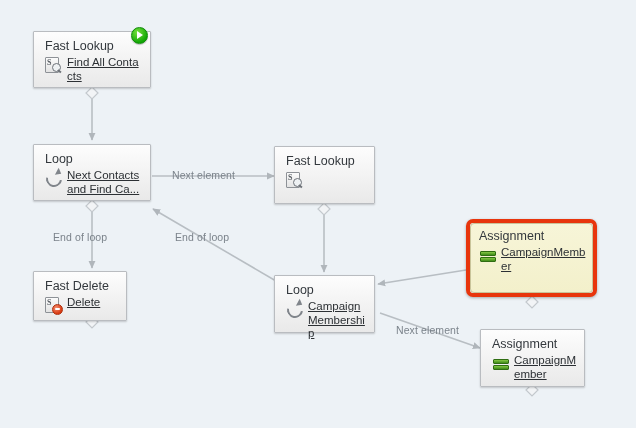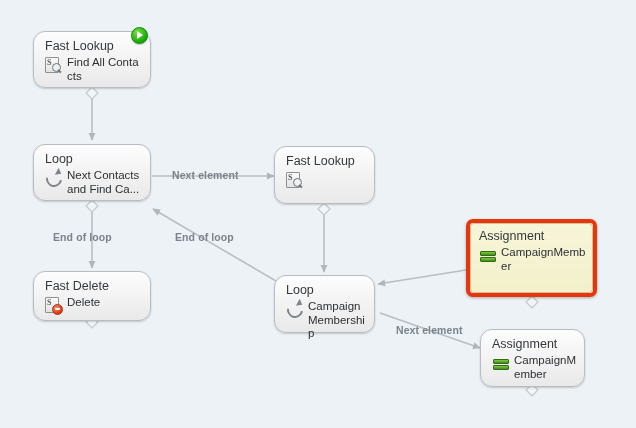--- a/index.html
+++ b/index.html
@@ -11,32 +11,33 @@
   }
   #canvas{position:relative;width:636px;height:428px;background:#edf2f6;}
 
   svg.wires{position:absolute;left:0;top:0;width:636px;height:428px;}
 
   
   .node{
     position:absolute;
     box-sizing:border-box;
     border:1px solid #b9bcc0;
-    border-radius:12px;
+    border-radius:1px;
     background:linear-gradient(to bottom,#fdfdfd 0%,#f4f4f4 45%,#e9e9e9 100%);
     box-shadow:0 1px 2px rgba(0,0,0,.18);
   }
   .node .title{
     position:absolute;left:11px;top:7px;
     font-size:12.5px;color:#33383d;white-space:nowrap;
   }
   .node .sub{
     position:absolute;left:33px;top:24px;right:7px;
     font-size:11.5px;color:#2c3034;line-height:13.5px;
     word-break:break-all;
+    text-decoration:underline;
   }
   .node .nicon{position:absolute;left:11px;top:25px;width:18px;height:17px;}
 
   
   .node.selected{
     border:4px solid #e8350c;
     border-radius:7px;
     background:#edf2f6;
     box-shadow:0 1px 3px rgba(0,0,0,.3);
     padding:0;
@@ -110,21 +111,21 @@
     box-shadow:0 1px 1px rgba(0,0,0,.25);
   }
   .start-badge:after{
     content:"";position:absolute;left:4.5px;top:3.4px;
     width:0;height:0;border-top:4px solid transparent;
     border-bottom:4px solid transparent;border-left:6px solid #ffffff;
   }
 
   
   .elabel{
-    position:absolute;font-size:10.5px;font-weight:bold;color:#7b838b;
+    position:absolute;font-size:10.5px;font-weight:normal;color:#7b838b;
     white-space:nowrap;letter-spacing:.1px;
   }
 </style>
 </head>
 <body>
 
 <div id="canvas">
 
   <svg class="wires" viewBox="0 0 636 428">
     <defs>
@@ -207,21 +208,21 @@
     <div class="title">Assignment</div>
     <div class="nicon">
       <div class="ico-assign">
           <div class="bar b1"></div>
           <div class="bar b2"></div>
         </div>
     </div>
     <div class="sub">CampaignMember</div>
   </div>
 
-  <div class="node" style="left:33px;top:271px;width:118px;height:50px;">
+  <div class="node" style="left:33px;top:271px;width:94px;height:50px;">
     <div class="title">Fast Delete</div>
     <div class="nicon">
       <div class="ico-record">
         <div class="sheet"></div>
           <div class="sLetter">S</div>
         <div class="minus"></div>
       </div>
     </div>
     <div class="sub">Delete</div>
   </div>

